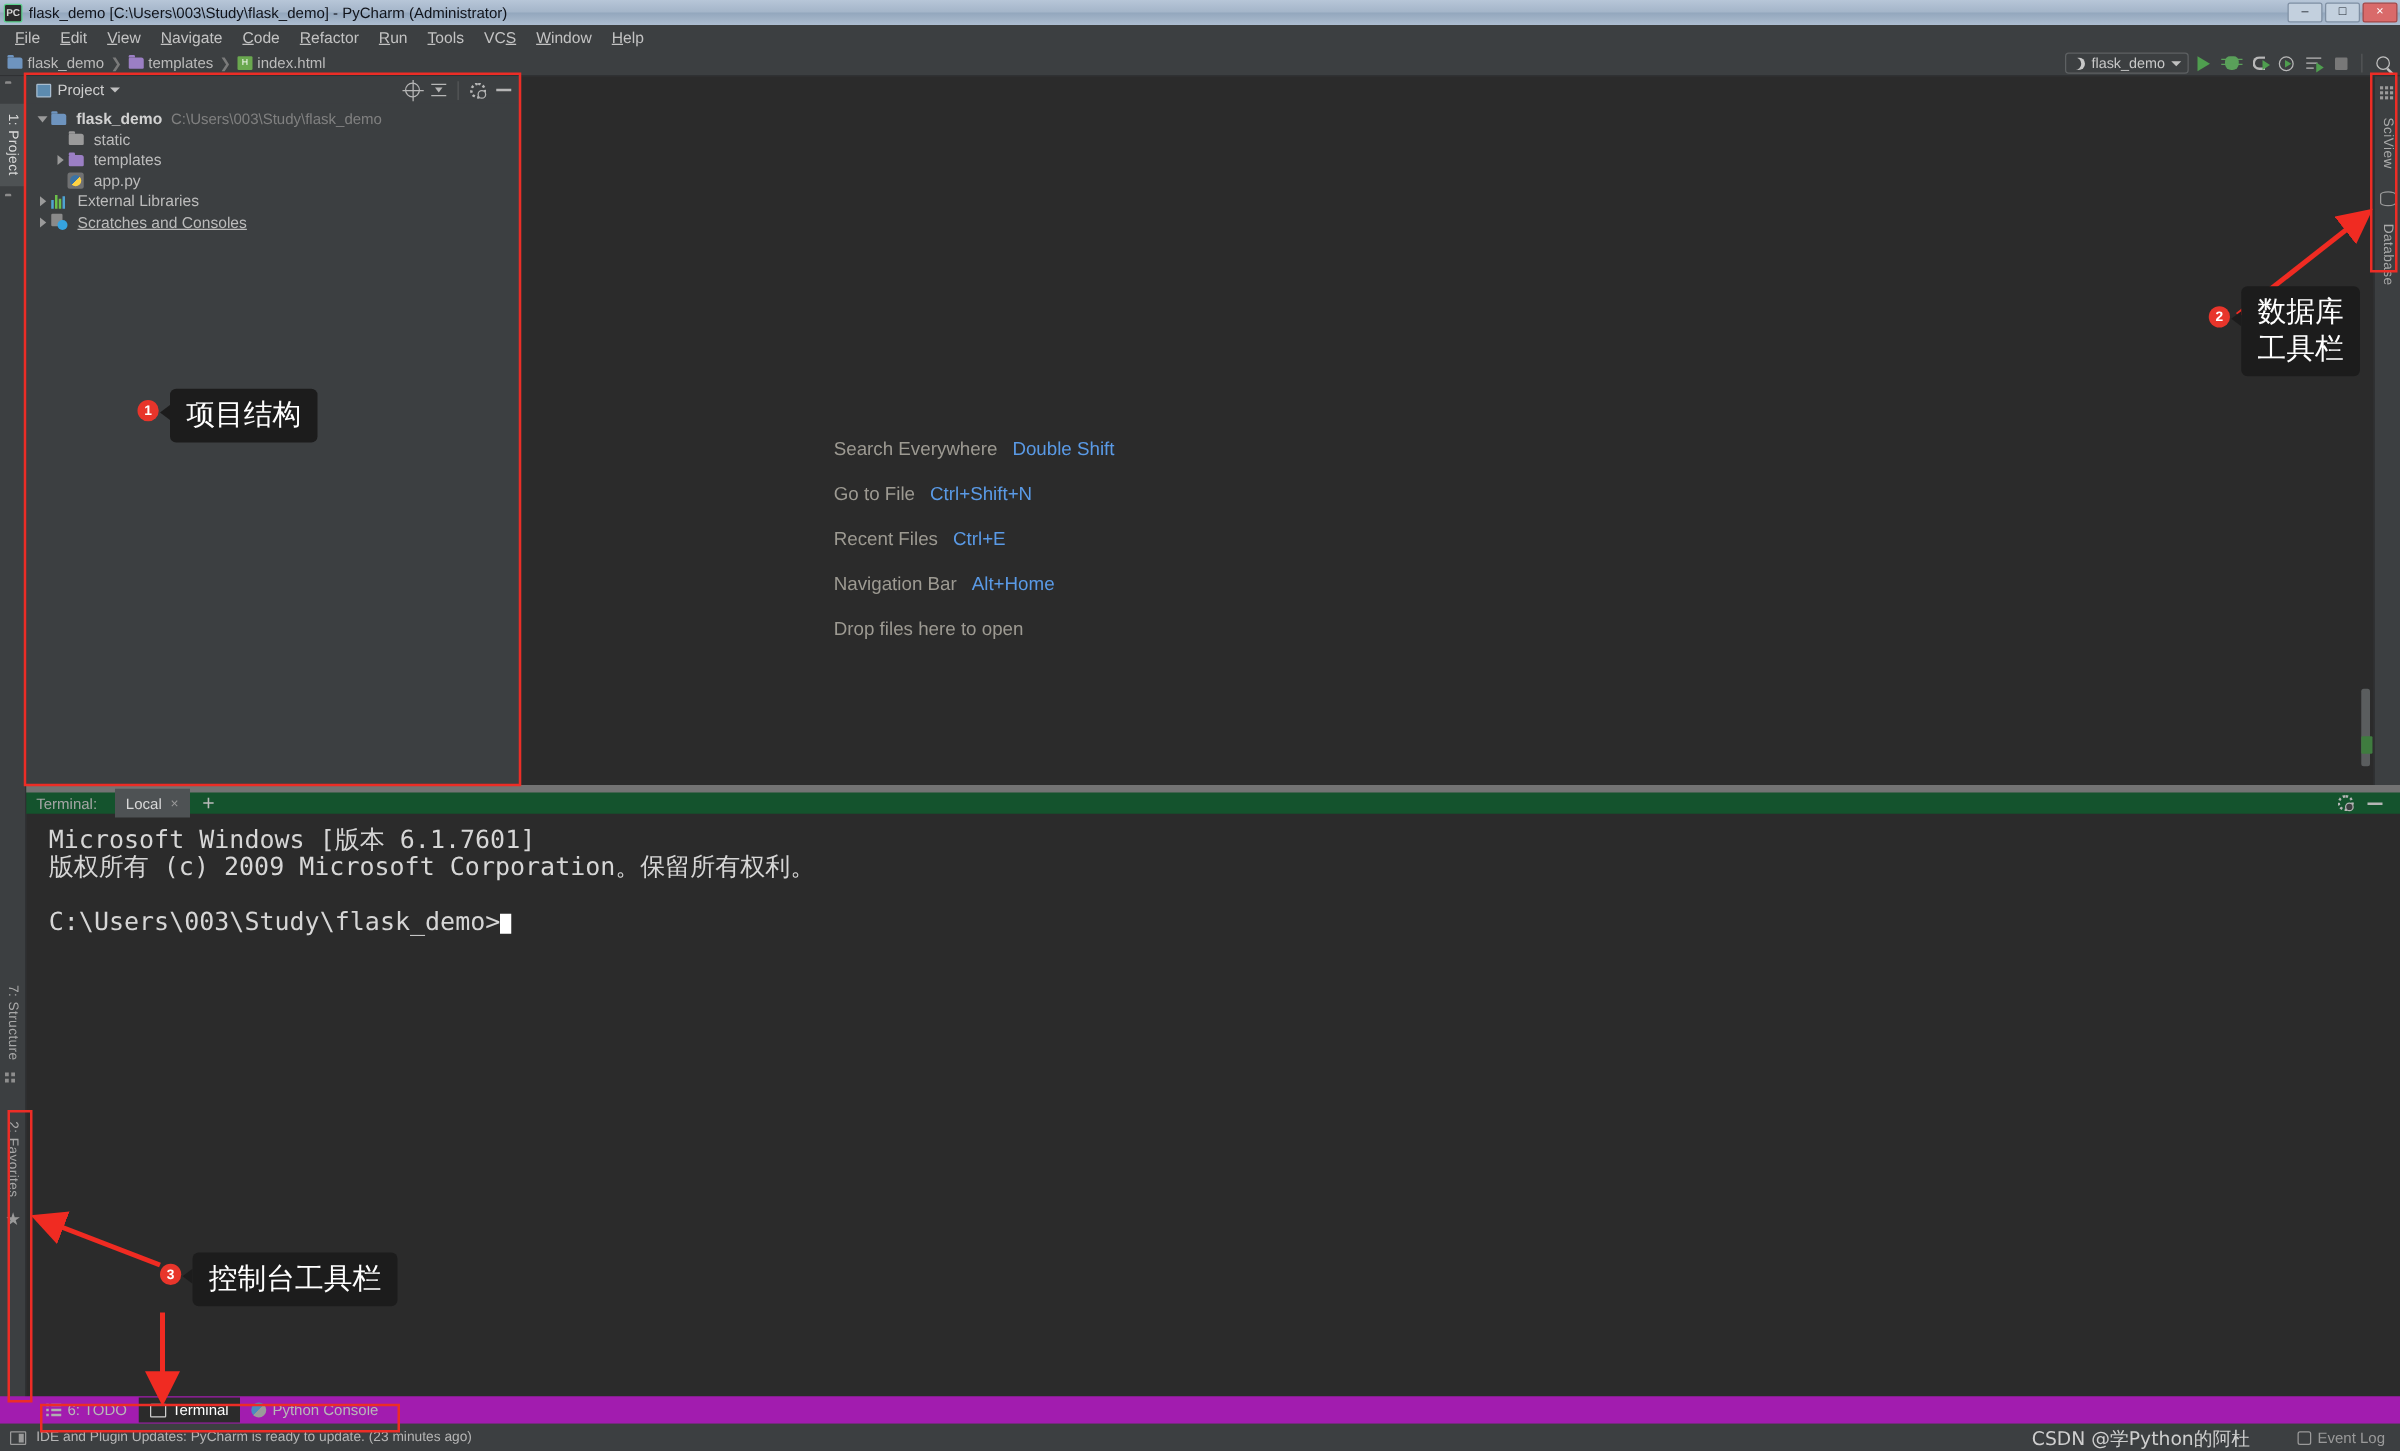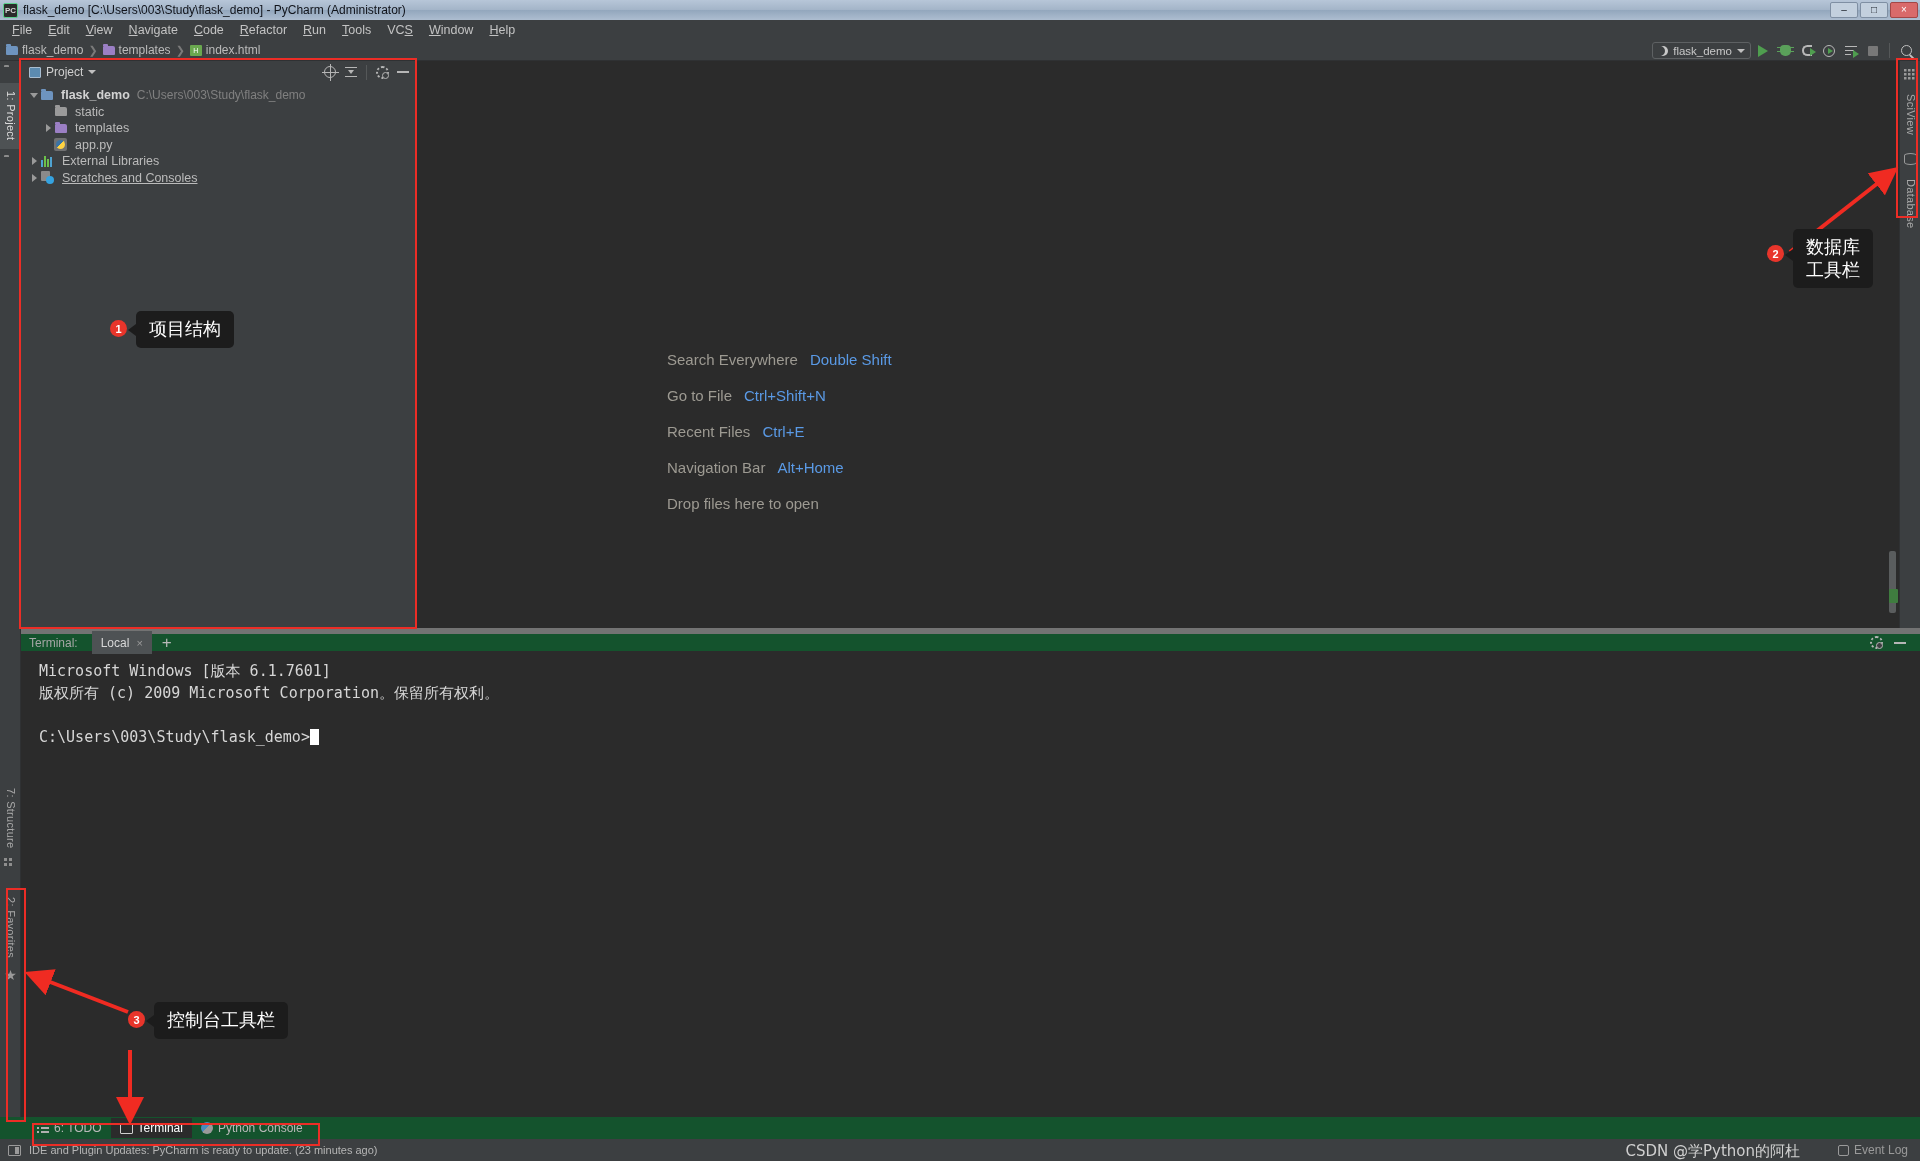--- a/index.html
+++ b/index.html
@@ -156,21 +156,21 @@
   .ico-lib i:nth-child(2){height:11px;}
   .ico-lib i:nth-child(3){height:8px;background:#6cc04a;}
   .ico-lib i:nth-child(4){height:10px;background:#4fa3d1;}
   .ico-scratch { width:13px;height:13px;position:relative;}
   .ico-scratch:before{content:'';position:absolute;left:0;top:0;width:9px;height:10px;background:#8a8a8a;border-radius:1px;}
   .ico-scratch:after{content:'';position:absolute;right:0;bottom:0;width:8px;height:8px;border-radius:50%;background:#35a3e0;}
 
   
   .callout {
     position: absolute; background: #1c1c1c; color: #ffffff;
-    border-radius: 5px; padding: 7px 13px; font-size: 18px;
+    border-radius: 5px; padding: 7px 13px; font-size: 23px;
     font-family: "DejaVu Sans", sans-serif; line-height: 1.25;
     display: flex; align-items: center; white-space: pre-line;
   }
   .badge {
     position: absolute; width: 17px; height: 17px; border-radius: 50%;
     background: #e8352b; color: #fff; font-size: 11px; font-weight: bold;
     display: flex; align-items: center; justify-content: center;
     font-family: "Liberation Sans", sans-serif;
   }
   .cal-tip {
@@ -221,26 +221,26 @@
   .term-tab {
     display:flex; align-items:center; gap:7px; height:23px; padding:0 9px;
     background:#4e5254; font-size:12px; color:#d8d8d8;
   }
   .term-tab .x { color:#9a9a9a; font-size:11px; }
   .term-plus { font-size:17px; color:#b9b9b9; padding:0 10px; line-height:1; }
   .term-head-right { margin-left:auto; display:flex; align-items:center; gap:4px; padding-right:10px; }
   .term-body {
     padding: 9px 0 0 18px;
     font-family: "DejaVu Sans Mono", "Liberation Mono", monospace;
-    font-size: 15px; color: #d6d6d6; line-height: 22px;
+    font-size: 20px; color: #d6d6d6; line-height: 22px;
   }
   .cursor-blk { display:inline-block; width:9px; height:16px; background:#ffffff; vertical-align:-3px; }
 
   
-  .bottom-bar { position:absolute; left:0; bottom:22px; width:1920px; height:22px; background:#14532d; display:flex; align-items:center; }
+  .bottom-bar { position:absolute; left:0; bottom:22px; width:1920px; height:22px; background:#a21caf; display:flex; align-items:center; }
   .btm-btn { display:flex; align-items:center; gap:5px; height:20px; padding:0 9px; font-size:12px; color:#b8b8b8; }
   .btm-btn.sel { background:#2b2b2b; color:#ffffff; }
   .ico-todo { width:12px;height:10px;position:relative;}
   .ico-todo i{position:absolute;left:4px;height:1.6px;width:8px;background:#b0b0b0;}
   .ico-todo i:nth-child(1){top:0;} .ico-todo i:nth-child(2){top:4px;} .ico-todo i:nth-child(3){top:8px;}
   .ico-todo:before{content:'';position:absolute;left:0;top:0;width:2px;height:1.6px;background:#b0b0b0;box-shadow:0 4px 0 #b0b0b0, 0 8px 0 #b0b0b0;}
   .ico-term { width:13px;height:11px;border:1.4px solid #cfcfcf;border-radius:1px;position:relative;}
   .ico-term:after{content:'';position:absolute;left:2px;top:2px;color:#cfcfcf;font-size:7px;line-height:6px;font-family:"Liberation Mono",monospace;}
   .ico-pycon { width:12px;height:12px;border-radius:50%;position:relative;
     background: linear-gradient(135deg,#4b8bbe 0 50%, #9a9a9a 50% 100%); }

